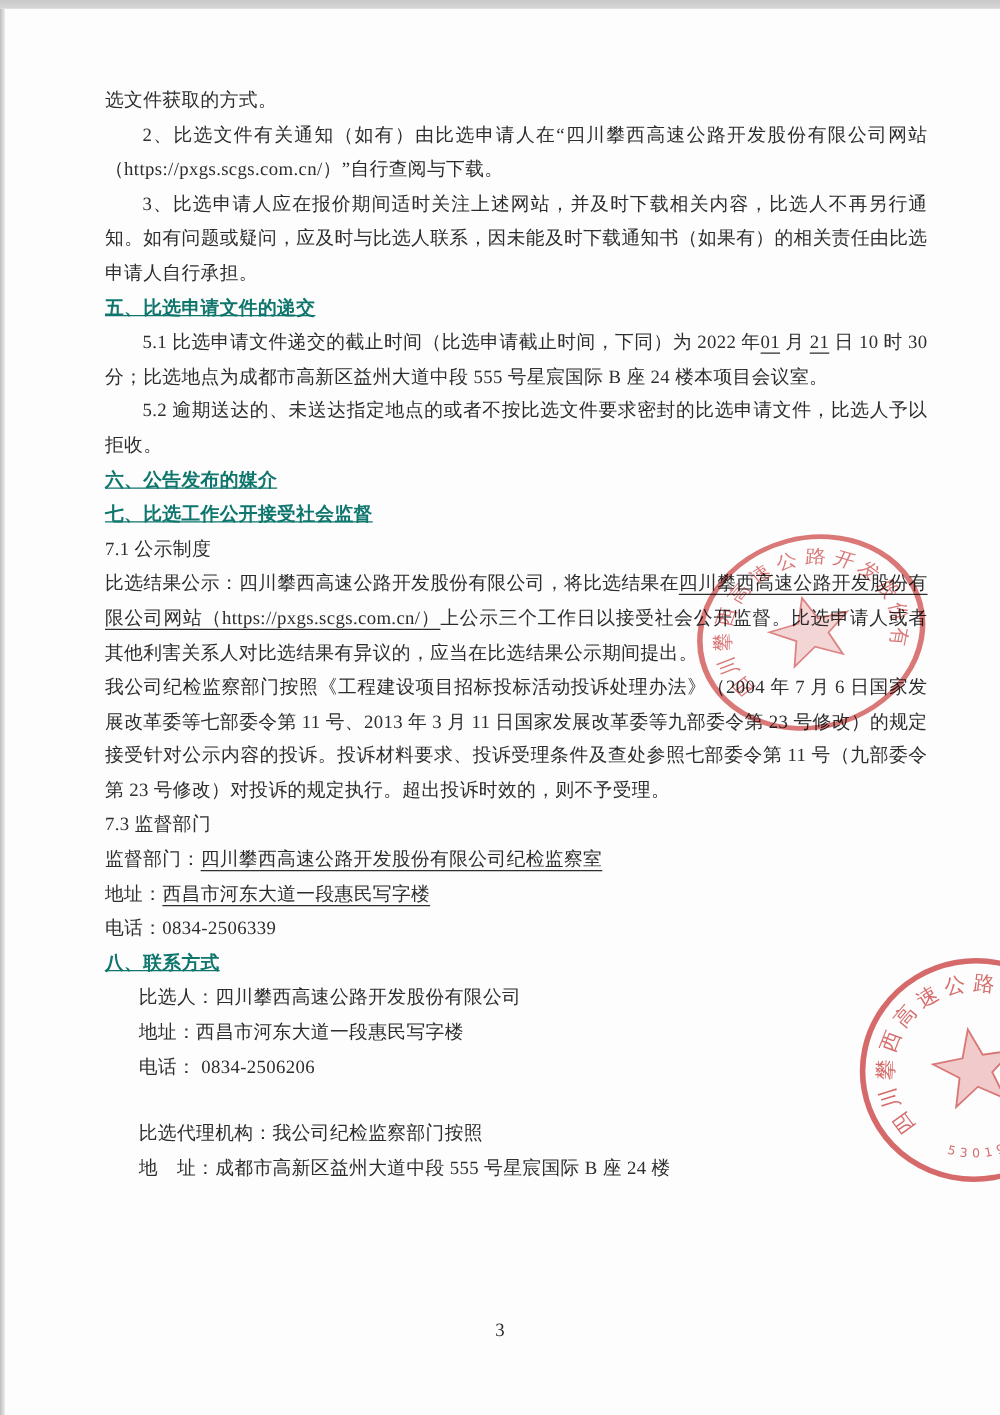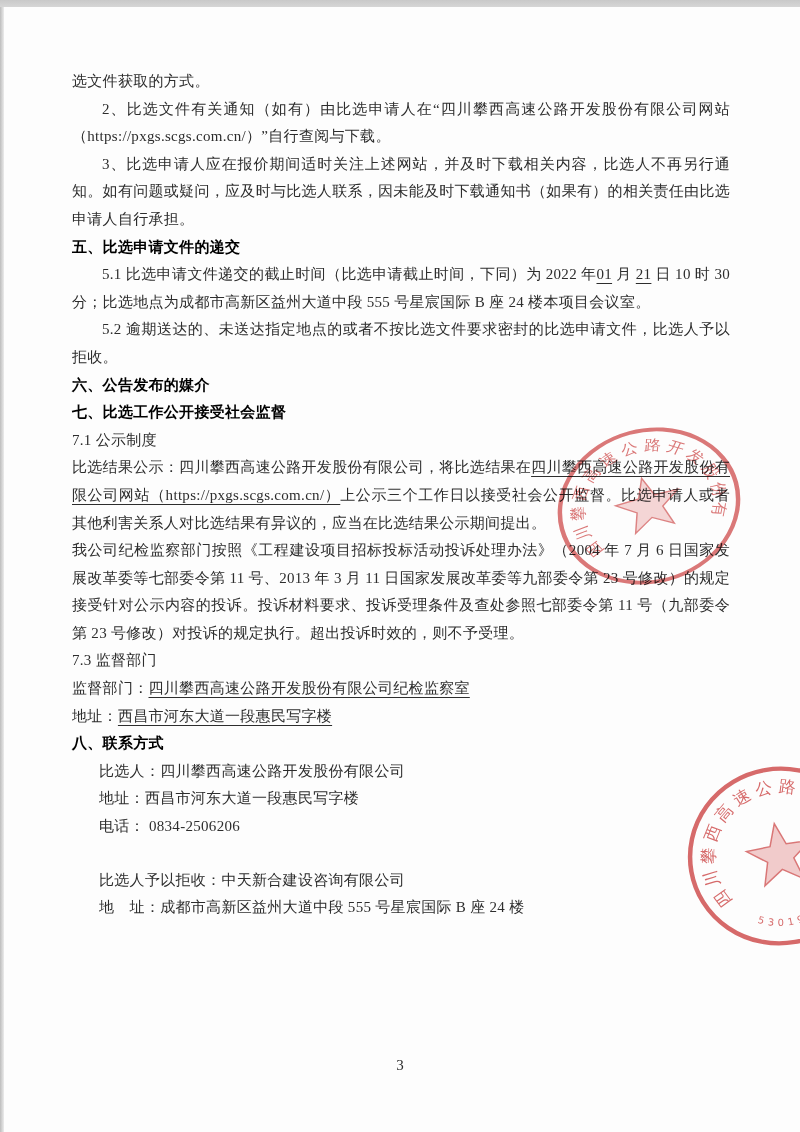--- a/index.html
+++ b/index.html
@@ -15,30 +15,30 @@
     width: 800px; height: 7px;
     background: linear-gradient(to bottom, #c9c9c9, #d6d6d6);
   }
   .scan-edge-left {
     position: absolute; left: 0; top: 7px;
     width: 4px; height: 1125px;
     background: linear-gradient(to right, #bdbdbd, #ececec);
   }
   .doc {
     position: absolute;
-    left: 72px; top: 68px;
+    left: 84px; top: 68px;
     width: 658px;
     font-size: 15px;
     line-height: 27.6px;
     color: #2d2d2d;
     text-align: justify;
     letter-spacing: 0.3px;
   }
   .doc p { margin: 0; }
-  .doc p.h { font-weight: bold; color: #000000; }
+  .doc p.h { font-weight: bold; color: #0f766e; text-decoration: underline; }
   .doc p.spacer { height: 26px; }
   .doc span.u { text-decoration: underline; text-underline-offset: 4px; }
   .pagenum {
     position: absolute; left: 0; top: 1057px;
     width: 100%; text-align: center;
     font-size: 15px; color: #2d2d2d;
   }
   .stamp {
     position: absolute;
     mix-blend-mode: multiply;
@@ -74,26 +74,27 @@
     <p style="text-indent: 2em;"><span>5.1 比选申请文件递交的截止时间（比选申请截止时间，下同）为 2022 年</span><span class="u">01</span><span> 月 </span><span class="u">21</span><span> 日 10 时 30 分；比选地点为成都市高新区益州大道中段 555 号星宸国际 B 座 24 楼本项目会议室。</span></p>
     <p style="text-indent: 2em;"><span>5.2 逾期送达的、未送达指定地点的或者不按比选文件要求密封的比选申请文件，比选人予以拒收。</span></p>
     <p class="h"><span>六、公告发布的媒介</span></p>
     <p class="h"><span>七、比选工作公开接受社会监督</span></p>
     <p><span>7.1 公示制度</span></p>
     <p><span>比选结果公示：四川攀西高速公路开发股份有限公司，将比选结果在</span><span class="u">四川攀西高速公路开发股份有限公司网站（https://pxgs.scgs.com.cn/）</span><span>上公示三个工作日以接受社会公开监督。比选申请人或者其他利害关系人对比选结果有异议的，应当在比选结果公示期间提出。</span></p>
     <p><span>我公司纪检监察部门按照《工程建设项目招标投标活动投诉处理办法》（2004 年 7 月 6 日国家发展改革委等七部委令第 11 号、2013 年 3 月 11 日国家发展改革委等九部委令第 23 号修改）的规定接受针对公示内容的投诉。投诉材料要求、投诉受理条件及查处参照七部委令第 11 号（九部委令第 23 号修改）对投诉的规定执行。超出投诉时效的，则不予受理。</span></p>
     <p><span>7.3 监督部门</span></p>
     <p><span>监督部门：</span><span class="u">四川攀西高速公路开发股份有限公司纪检监察室</span></p>
     <p><span>地址：</span><span class="u">西昌市河东大道一段惠民写字楼</span></p>
+    <p><span>电话：0834-2506339</span></p>
     <p class="h"><span>八、联系方式</span></p>
     <p style="text-indent: 1.8em;"><span>比选人：四川攀西高速公路开发股份有限公司</span></p>
     <p style="text-indent: 1.8em;"><span>地址：西昌市河东大道一段惠民写字楼</span></p>
     <p style="text-indent: 1.8em;"><span>电话： 0834-2506206</span></p>
     <p class="spacer">&nbsp;</p>
-    <p style="text-indent: 1.8em;"><span>比选人予以拒收：中天新合建设咨询有限公司</span></p>
+    <p style="text-indent: 1.8em;"><span>比选代理机构：我公司纪检监察部门按照</span></p>
     <p style="text-indent: 1.8em;"><span>地　址：成都市高新区益州大道中段 555 号星宸国际 B 座 24 楼</span></p>
   </div>
 
 <svg id="stamp1" class="stamp" viewBox="0 0 196 196" aria-hidden="true">
   <defs>
     <path id="seal1-name-path" d="M 43.9,135.9 A 66,66 0 1,1 152.1,135.9" fill="none"></path>
   </defs>
   <circle class="seal-ring" cx="98" cy="98" r="90" stroke="#d45b5b"></circle>
   <polygon class="seal-star-stroke" points="98,64 106.2,86.7 130.3,87.5 111.3,102.3 118,125.5 98,112 78,125.5 84.7,102.3 65.7,87.5 89.8,86.7" fill="rgba(228,144,144,0.45)" stroke="rgba(212,91,91,0.9)"></polygon>
   <text class="seal-name-text" fill="#d45b5b">

